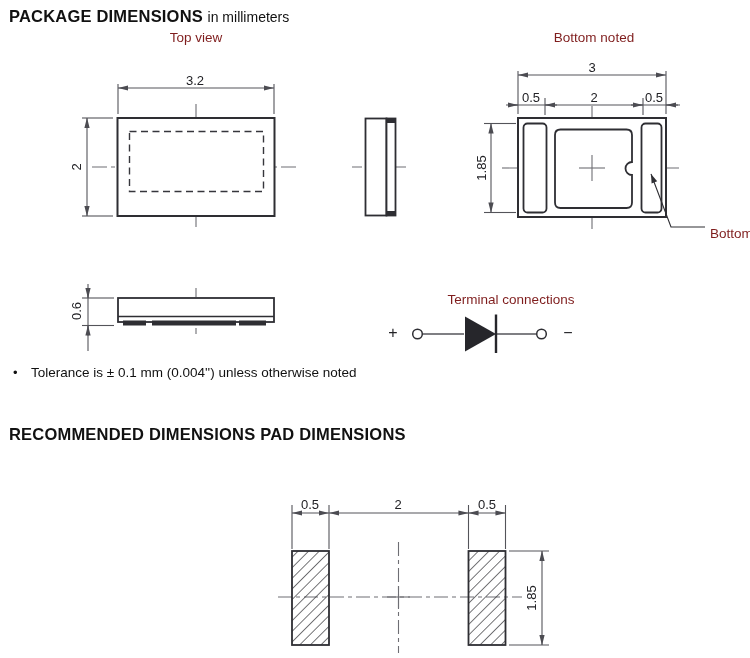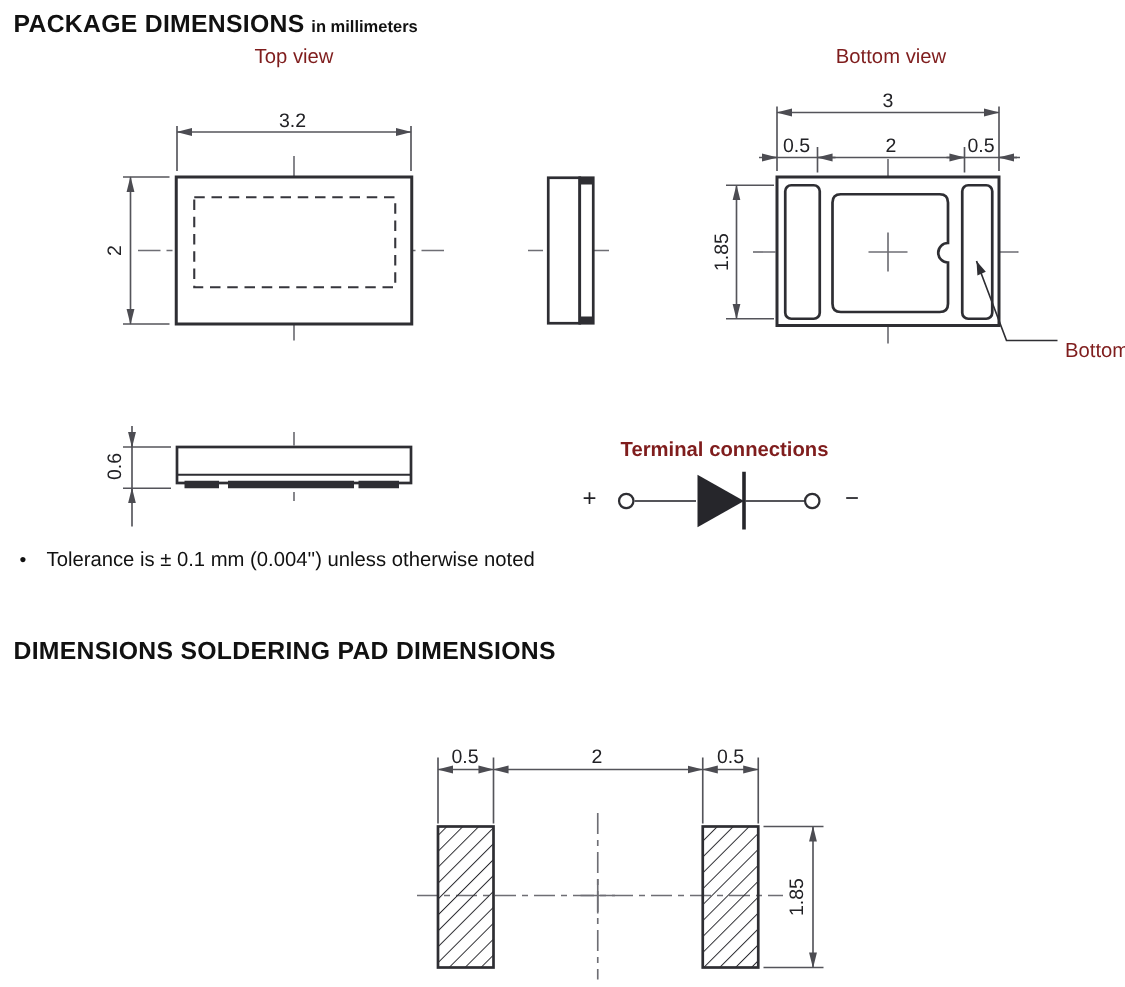--- a/index.html
+++ b/index.html
@@ -5,25 +5,25 @@
   html,body{margin:0;padding:0;background:#ffffff;}
   body{width:750px;height:658px;position:relative;overflow:hidden;
        font-family:"Liberation Sans","DejaVu Sans",sans-serif;color:#111;}
   .stage{position:absolute;inset:0;}
   svg.draw{position:absolute;left:0;top:0;}
   .lbl{position:absolute;transform:translate(-50%,-50%);white-space:nowrap;
        font-size:13px;color:#222226;line-height:1;}
   .lbl.rot{transform:translate(-50%,-50%) rotate(-90deg);}
   .lbl.left-anchor{transform:translate(0,-50%);}
   .viewlbl{font-size:13.5px;color:#7f1d1d;}
-  .semib{font-weight:700;}
+  .semib{font-weight:400;margin-left:28px;}
   .sign{font-size:16px;color:#222226;}
   .title-block{position:absolute;left:9px;top:7px;font-size:16.5px;}
   .title-bold{font-weight:bold;letter-spacing:.2px;}
-  .title-normal{font-weight:bold;font-size:11px;}
+  .title-normal{font-weight:normal;font-size:14px;}
   .note-block{position:absolute;left:9px;top:365px;font-size:13.5px;}
   .note-head{font-weight:bold;margin-bottom:6px;}
   .note-row{display:flex;align-items:flex-start;}
   .note-bullet{width:18px;padding-left:4px;font-size:13px;}
   .sect2{position:absolute;left:9px;top:425px;font-size:16.5px;font-weight:bold;letter-spacing:.2px;}
 </style>
 </head>
 <body>
 
 <div class="stage">
@@ -170,21 +170,21 @@
       </g>
     </g>
   </svg>
 
   <div class="title-block">
     <span class="title-bold">PACKAGE DIMENSIONS</span>
     <span class="title-normal">in millimeters</span>
   </div>
 
   <span class="lbl viewlbl" style="left:196px;top:38px;">Top view</span>
-  <span class="lbl viewlbl" style="left:594px;top:38px;">Bottom view</span>
+  <span class="lbl viewlbl" style="left:594px;top:38px;">Bottom noted</span>
 
   <span class="lbl" style="left:195px;top:80px;">3.2</span>
   <span class="lbl rot" style="left:76px;top:167px;">2</span>
   <span class="lbl rot" style="left:76px;top:311px;">0.6</span>
 
   <span class="lbl" style="left:592px;top:67px;">3</span>
   <span class="lbl" style="left:531px;top:97px;">0.5</span>
   <span class="lbl" style="left:594px;top:97px;">2</span>
   <span class="lbl" style="left:654px;top:97px;">0.5</span>
   <span class="lbl rot" style="left:481px;top:168px;">1.85</span>
@@ -194,20 +194,20 @@
   <span class="lbl sign" style="left:393px;top:333px;">+</span>
   <span class="lbl sign" style="left:568px;top:333px;">−</span>
 
   <div class="note-block">
     <div class="note-row">
       <span class="note-bullet">•</span>
       <span>Tolerance is ± 0.1 mm (0.004'') unless otherwise noted</span>
     </div>
   </div>
 
-  <div class="sect2">DIMENSIONS SOLDERING PAD DIMENSIONS</div>
+  <div class="sect2">RECOMMENDED DIMENSIONS PAD DIMENSIONS</div>
 
   <span class="lbl" style="left:310px;top:504px;">0.5</span>
   <span class="lbl" style="left:398px;top:504px;">2</span>
   <span class="lbl" style="left:487px;top:504px;">0.5</span>
   <span class="lbl rot" style="left:531px;top:598px;">1.85</span>
 
 </div>
 
 </body></html>

